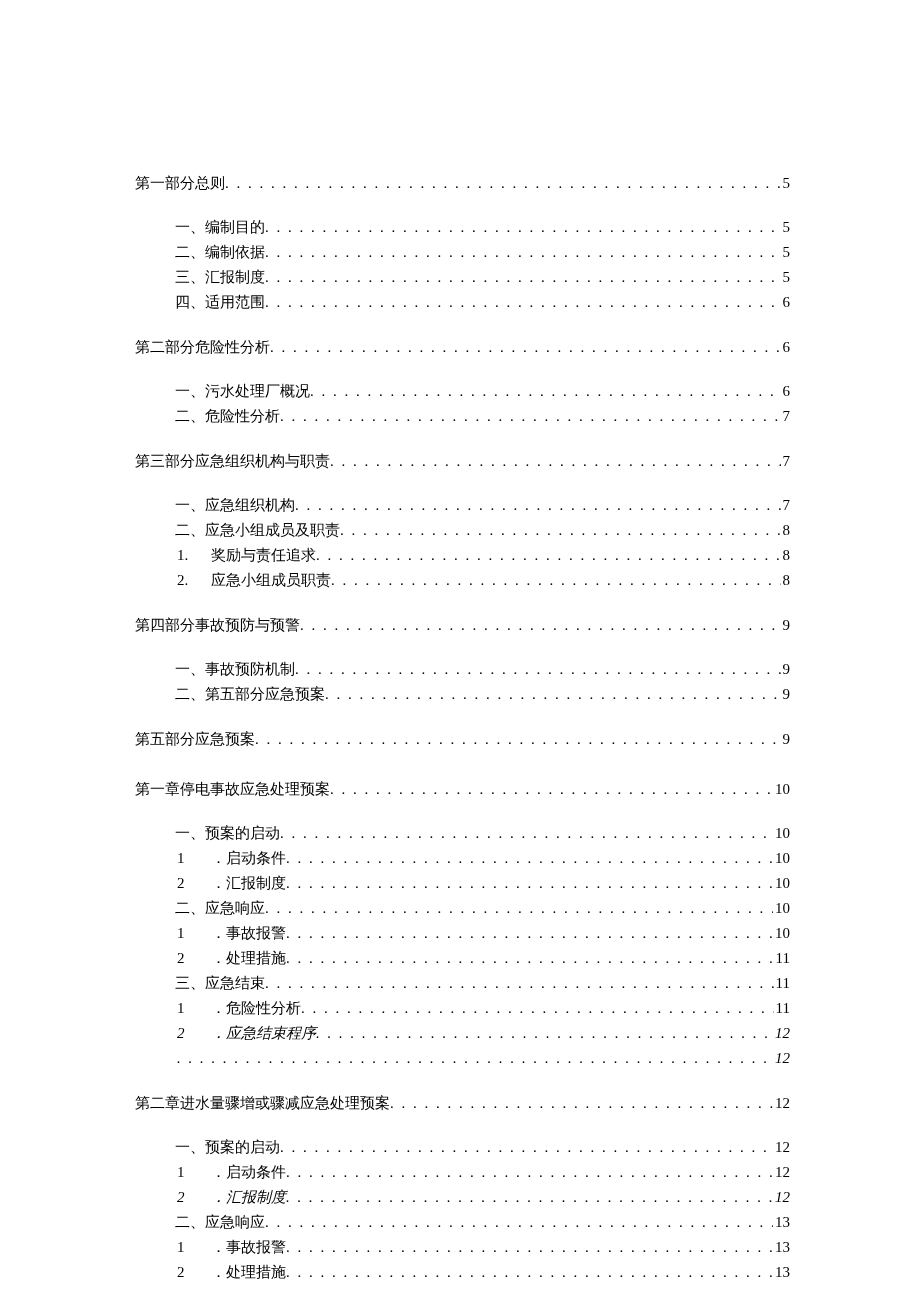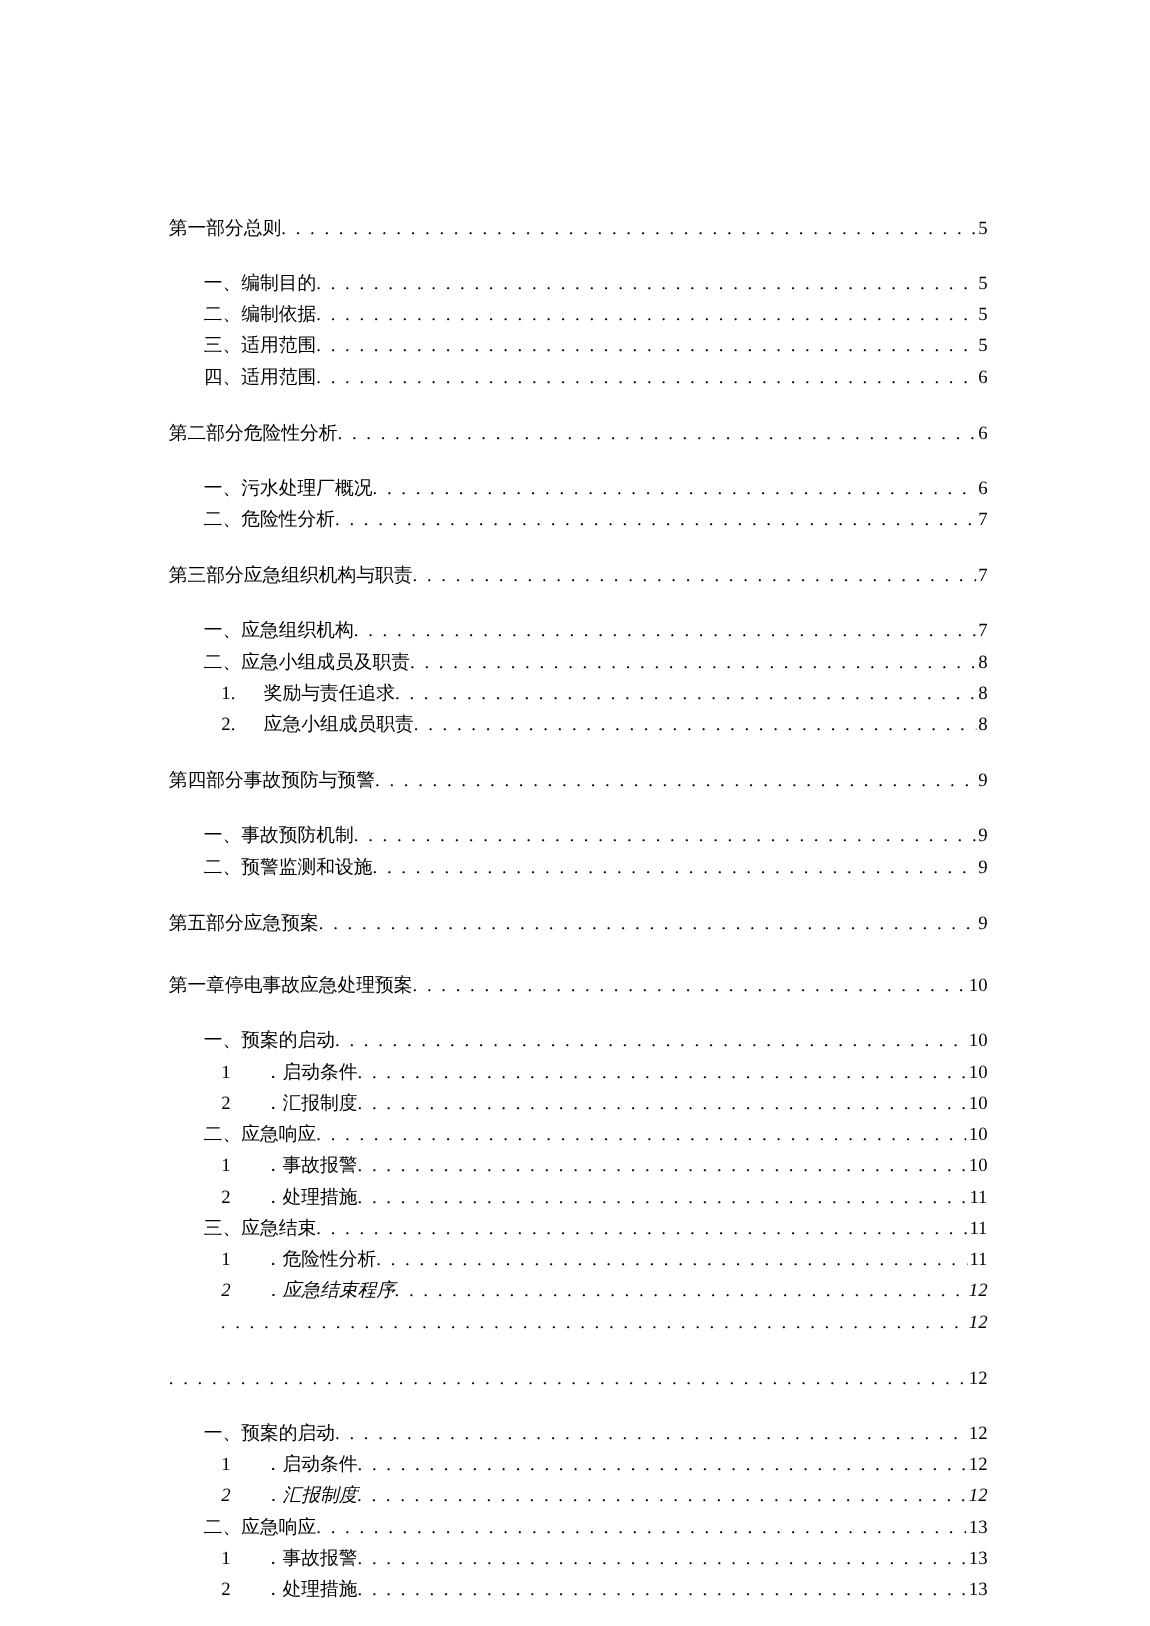--- a/index.html
+++ b/index.html
@@ -16,21 +16,21 @@
     padding: 165px 130px 100px 135px;
   }
   .toc-line {
     display: flex;
     align-items: baseline;
     white-space: nowrap;
     line-height: 1.6;
     margin-bottom: 1px;
   }
   .h1 { margin-left: 0; margin-top: 6px; margin-bottom: 6px; }
-  .h2 { margin-left: 28px; }
+  .h2 { margin-left: 40px; }
   .h3 { margin-left: 42px; }
   .gap { height: 14px; }
   .label {
     flex: 0 0 auto;
     font-family: Liberation Serif, serif;
   }
   .num-col {
     display: inline-block;
     min-width: 34px;
     text-align: left;
@@ -65,21 +65,21 @@
         <span class="label">一、编制目的</span>
         <span class="dots"></span>
         <span class="page-no">5</span>
       </div>
       <div class="toc-line h2">
         <span class="label">二、编制依据</span>
         <span class="dots"></span>
         <span class="page-no">5</span>
       </div>
       <div class="toc-line h2">
-        <span class="label">三、适用范围</span>
+        <span class="label">三、汇报制度</span>
         <span class="dots"></span>
         <span class="page-no">5</span>
       </div>
       <div class="toc-line h2">
         <span class="label">四、适用范围</span>
         <span class="dots"></span>
         <span class="page-no">6</span>
       </div>
       <div class="gap"></div>
       <div class="toc-line h1">
@@ -131,21 +131,21 @@
         <span class="dots"></span>
         <span class="page-no">9</span>
       </div>
       <div class="gap"></div>
       <div class="toc-line h2">
         <span class="label">一、事故预防机制</span>
         <span class="dots"></span>
         <span class="page-no">9</span>
       </div>
       <div class="toc-line h2">
-        <span class="label">二、预警监测和设施</span>
+        <span class="label">二、第五部分应急预案</span>
         <span class="dots"></span>
         <span class="page-no">9</span>
       </div>
       <div class="gap"></div>
       <div class="toc-line h1">
         <span class="label">第五部分应急预案</span>
         <span class="dots"></span>
         <span class="page-no">9</span>
       </div>
       <div class="gap"></div>
@@ -199,20 +199,21 @@
         <span class="label"><span class="num-col">2</span><span>．应急结束程序</span></span>
         <span class="dots"></span>
         <span class="page-no">12</span>
       </div>
       <div class="toc-line h3 italic">
         <span class="dots"></span>
         <span class="page-no">12</span>
       </div>
       <div class="gap"></div>
       <div class="toc-line h1">
+        <span class="label">第二章进水量骤增或骤减应急处理预案</span>
         <span class="dots"></span>
         <span class="page-no">12</span>
       </div>
       <div class="gap"></div>
       <div class="toc-line h2">
         <span class="label">一、预案的启动</span>
         <span class="dots"></span>
         <span class="page-no">12</span>
       </div>
       <div class="toc-line h3">

